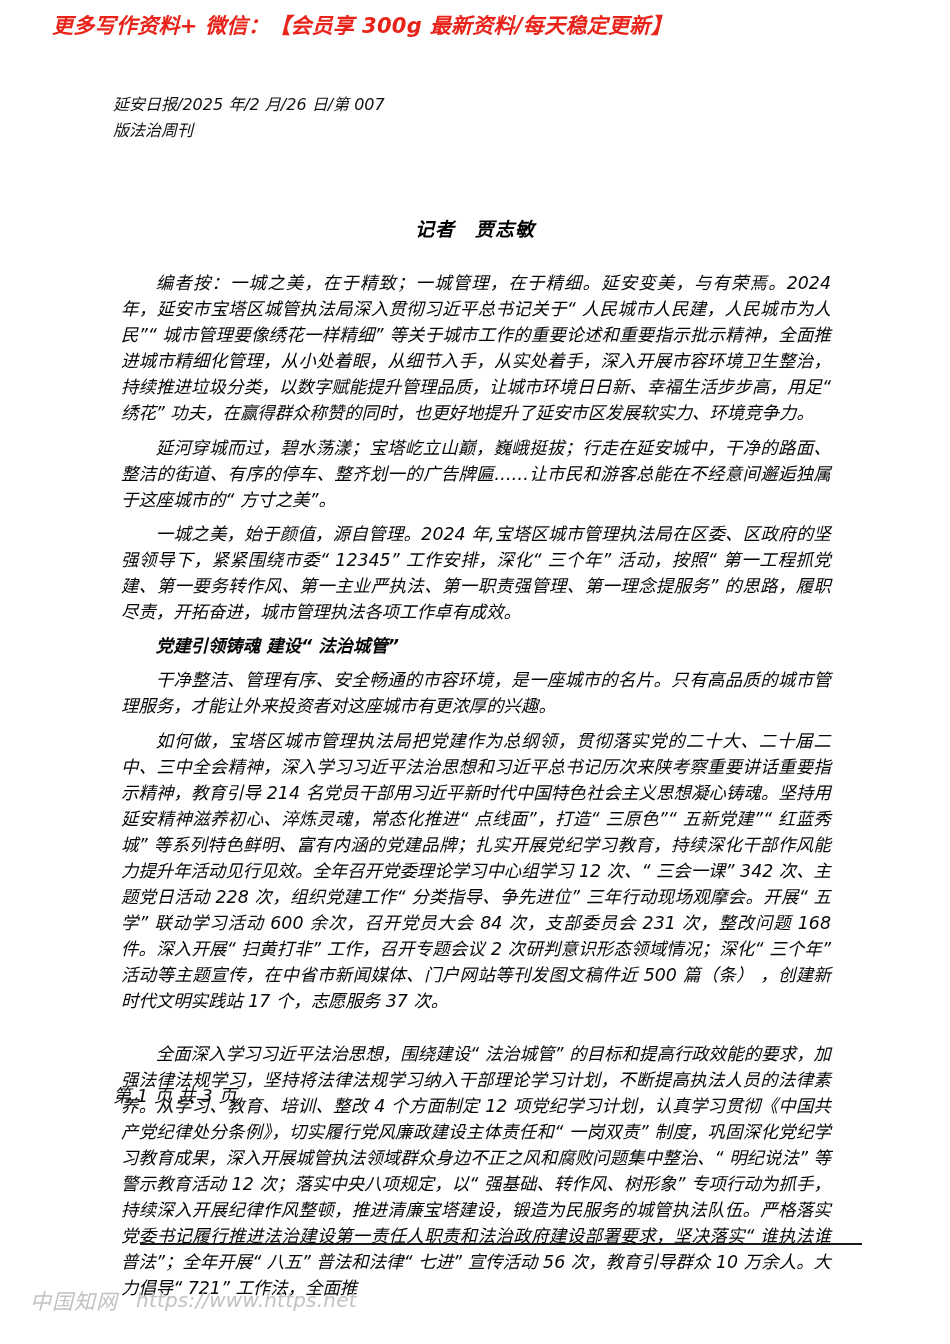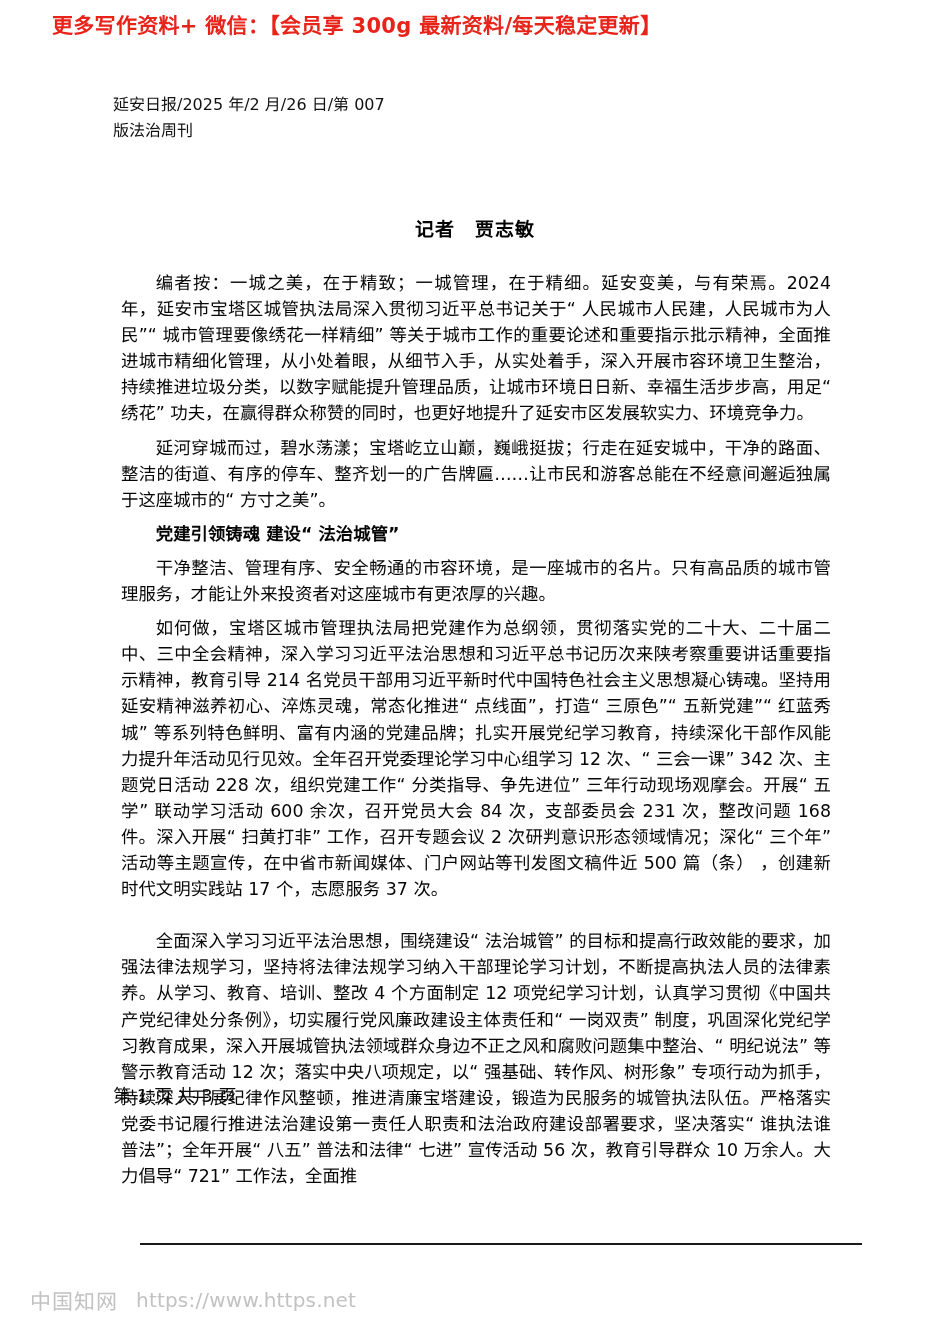--- a/index.html
+++ b/index.html
@@ -15,20 +15,21 @@
     font-family: "DejaVu Sans", "Liberation Sans", sans-serif;
     color: #000000;
     overflow: hidden;
   }
 
   .page {
     position: relative;
     width: 950px;
     height: 1344px;
     box-sizing: border-box;
+    font-style: italic;
   }
 
   
   .promo-banner {
     position: absolute;
     top: 13px;
     left: 52px;
     width: 850px;
     font-size: 21px;
     font-weight: bold;
@@ -157,20 +158,21 @@
     <div>延安日报/2025 年/2 月/26 日/第 007</div>
     <div>版法治周刊</div>
   </div>
 
 
   <div class="byline">记者　贾志敏</div>
 
   <div class="body-text">
     <p>编者按：一城之美，在于精致；一城管理，在于精细。延安变美，与有荣焉。2024 年，延安市宝塔区城管执法局深入贯彻习近平总书记关于“ 人民城市人民建，人民城市为人民”“ 城市管理要像绣花一样精细” 等关于城市工作的重要论述和重要指示批示精神，全面推进城市精细化管理，从小处着眼，从细节入手，从实处着手，深入开展市容环境卫生整治，持续推进垃圾分类，以数字赋能提升管理品质，让城市环境日日新、幸福生活步步高，用足“ 绣花” 功夫，在赢得群众称赞的同时，也更好地提升了延安市区发展软实力、环境竞争力。</p>
     <p>延河穿城而过，碧水荡漾；宝塔屹立山巅，巍峨挺拔；行走在延安城中，干净的路面、整洁的街道、有序的停车、整齐划一的广告牌匾……让市民和游客总能在不经意间邂逅独属于这座城市的“ 方寸之美”。</p>
+    <p>一城之美，始于颜值，源自管理。2024 年,宝塔区城市管理执法局在区委、区政府的坚强领导下，紧紧围绕市委“ 12345” 工作安排，深化“ 三个年” 活动，按照“ 第一工程抓党建、第一要务转作风、第一主业严执法、第一职责强管理、第一理念提服务” 的思路，履职尽责，开拓奋进，城市管理执法各项工作卓有成效。</p>
     <p class="subhead">党建引领铸魂 建设“ 法治城管”</p>
     <p>干净整洁、管理有序、安全畅通的市容环境，是一座城市的名片。只有高品质的城市管理服务，才能让外来投资者对这座城市有更浓厚的兴趣。</p>
     <p>如何做，宝塔区城市管理执法局把党建作为总纲领，贯彻落实党的二十大、二十届二中、三中全会精神，深入学习习近平法治思想和习近平总书记历次来陕考察重要讲话重要指示精神，教育引导 214 名党员干部用习近平新时代中国特色社会主义思想凝心铸魂。坚持用延安精神滋养初心、淬炼灵魂，常态化推进“ 点线面”，打造“ 三原色”“ 五新党建”“ 红蓝秀城” 等系列特色鲜明、富有内涵的党建品牌；扎实开展党纪学习教育，持续深化干部作风能力提升年活动见行见效。全年召开党委理论学习中心组学习 12 次、“ 三会一课” 342 次、主题党日活动 228 次，组织党建工作“ 分类指导、争先进位” 三年行动现场观摩会。开展“ 五学” 联动学习活动 600 余次，召开党员大会 84 次，支部委员会 231 次，整改问题 168 件。深入开展“ 扫黄打非” 工作，召开专题会议 2 次研判意识形态领域情况；深化“ 三个年” 活动等主题宣传，在中省市新闻媒体、门户网站等刊发图文稿件近 500 篇（条） ，创建新时代文明实践站 17 个，志愿服务 37 次。</p>
     <p class="spacer-before">全面深入学习习近平法治思想，围绕建设“ 法治城管” 的目标和提高行政效能的要求，加强法律法规学习，坚持将法律法规学习纳入干部理论学习计划，不断提高执法人员的法律素养。从学习、教育、培训、整改 4 个方面制定 12 项党纪学习计划，认真学习贯彻《中国共产党纪律处分条例》，切实履行党风廉政建设主体责任和“ 一岗双责” 制度，巩固深化党纪学习教育成果，深入开展城管执法领域群众身边不正之风和腐败问题集中整治、“ 明纪说法” 等警示教育活动 12 次；落实中央八项规定，以“ 强基础、转作风、树形象” 专项行动为抓手，持续深入开展纪律作风整顿，推进清廉宝塔建设，锻造为民服务的城管执法队伍。严格落实党委书记履行推进法治建设第一责任人职责和法治政府建设部署要求，坚决落实“ 谁执法谁普法”；全年开展“ 八五” 普法和法律“ 七进” 宣传活动 56 次，教育引导群众 10 万余人。大力倡导“ 721” 工作法，全面推</p>
   </div>
 
   <div class="page-number">第 1 页 共 3 页</div>
 
   <div class="footer-rule"></div>
 

